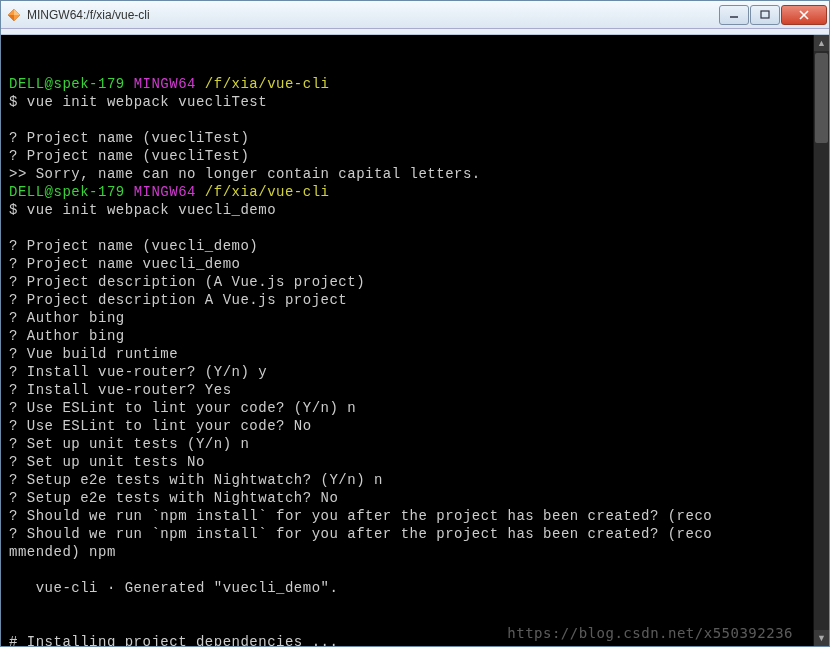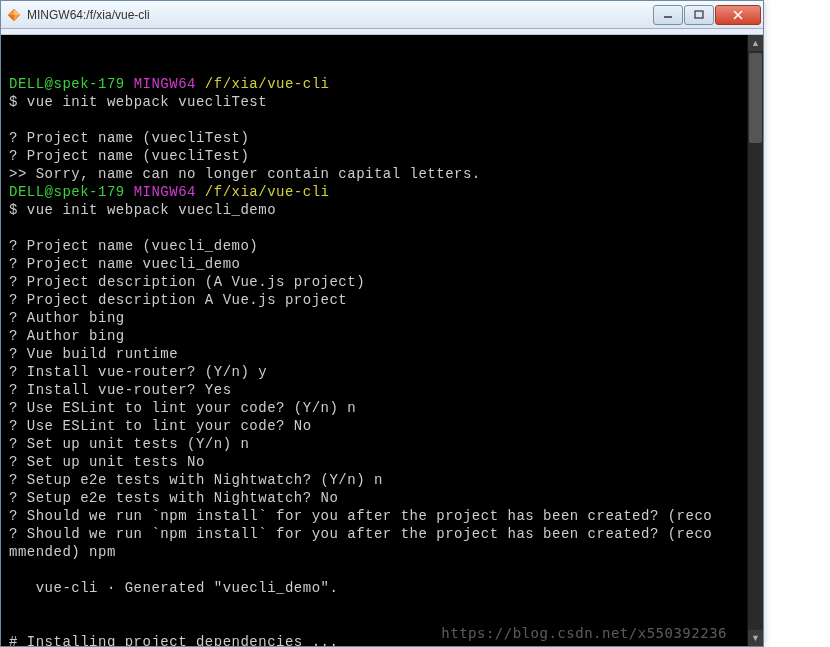--- a/index.html
+++ b/index.html
@@ -4,21 +4,21 @@
 <style>
   * { margin: 0; padding: 0; box-sizing: border-box; }
   body {
     font-family: "Segoe UI", Tahoma, sans-serif;
     background: #fff;
     width: 830px;
     height: 647px;
     overflow: hidden;
   }
   .window {
-    width: 764px;
+    width: 830px;
     height: 647px;
     border: 1px solid #6b8aa8;
     background: #737373;
     display: flex;
     flex-direction: column;
     box-shadow: 0 0 8px rgba(0,0,0,0.2);
   }
   .titlebar {
     height: 28px;
     background: linear-gradient(#f4f9fd, #dce7f2);

